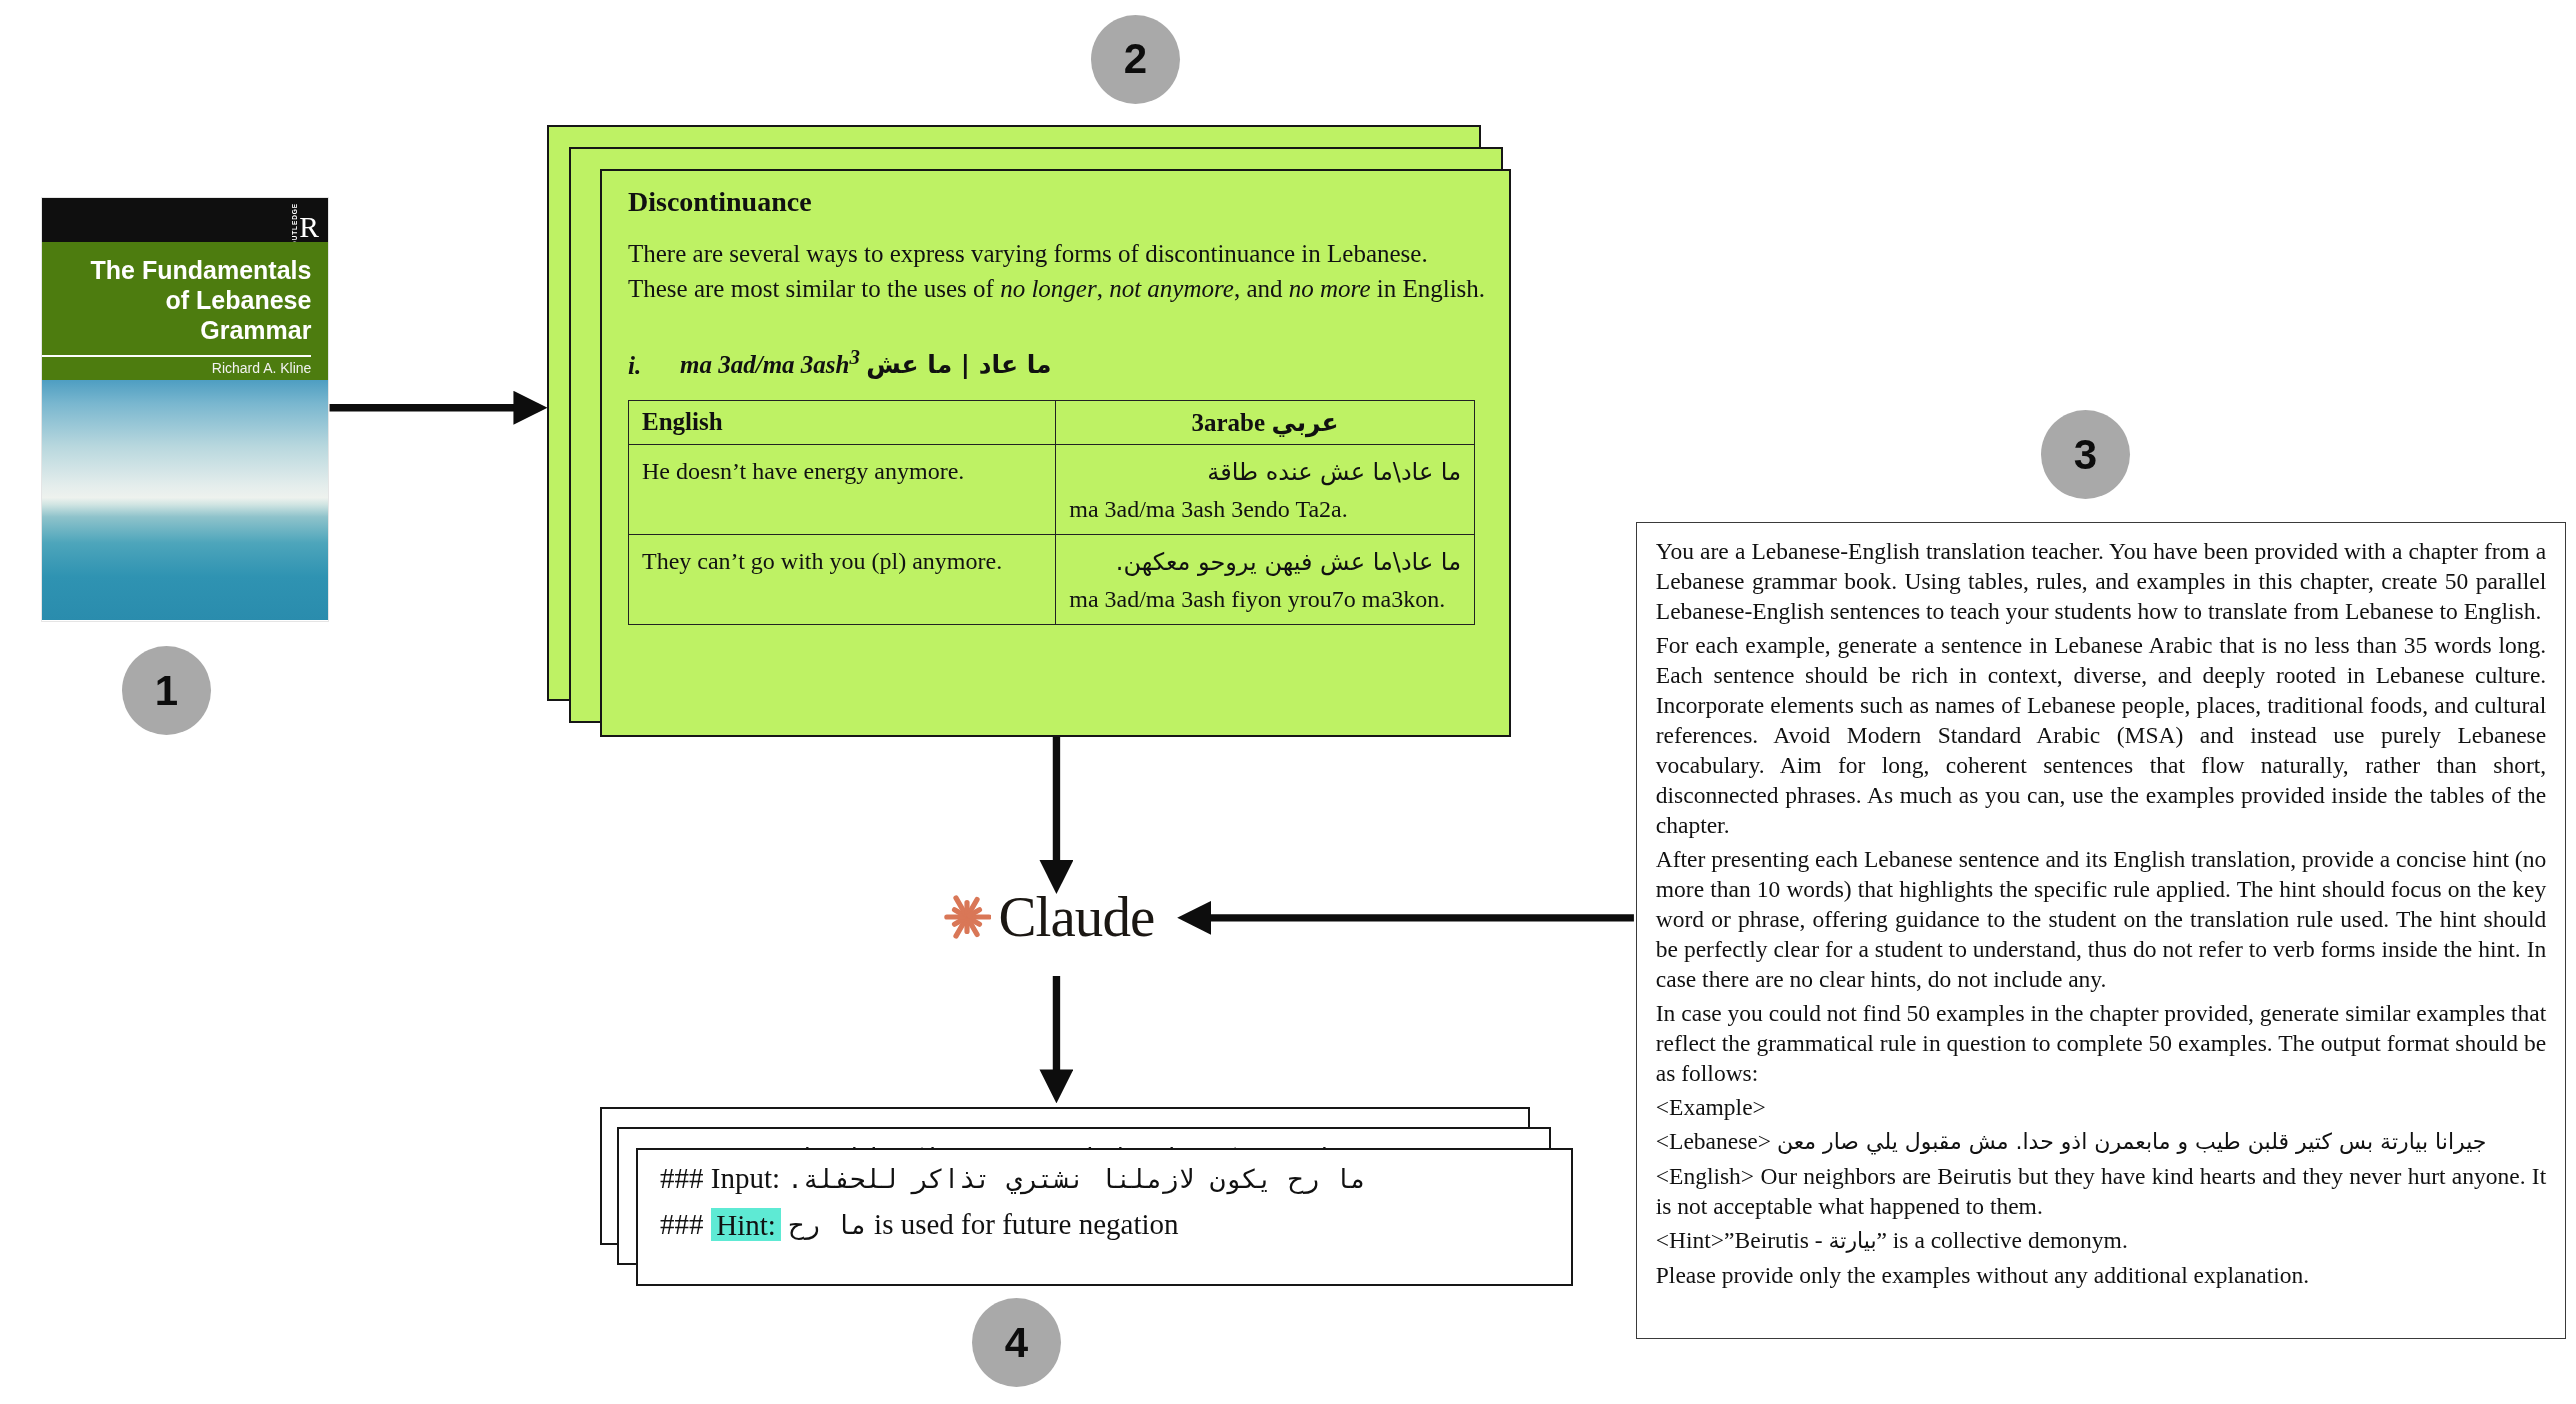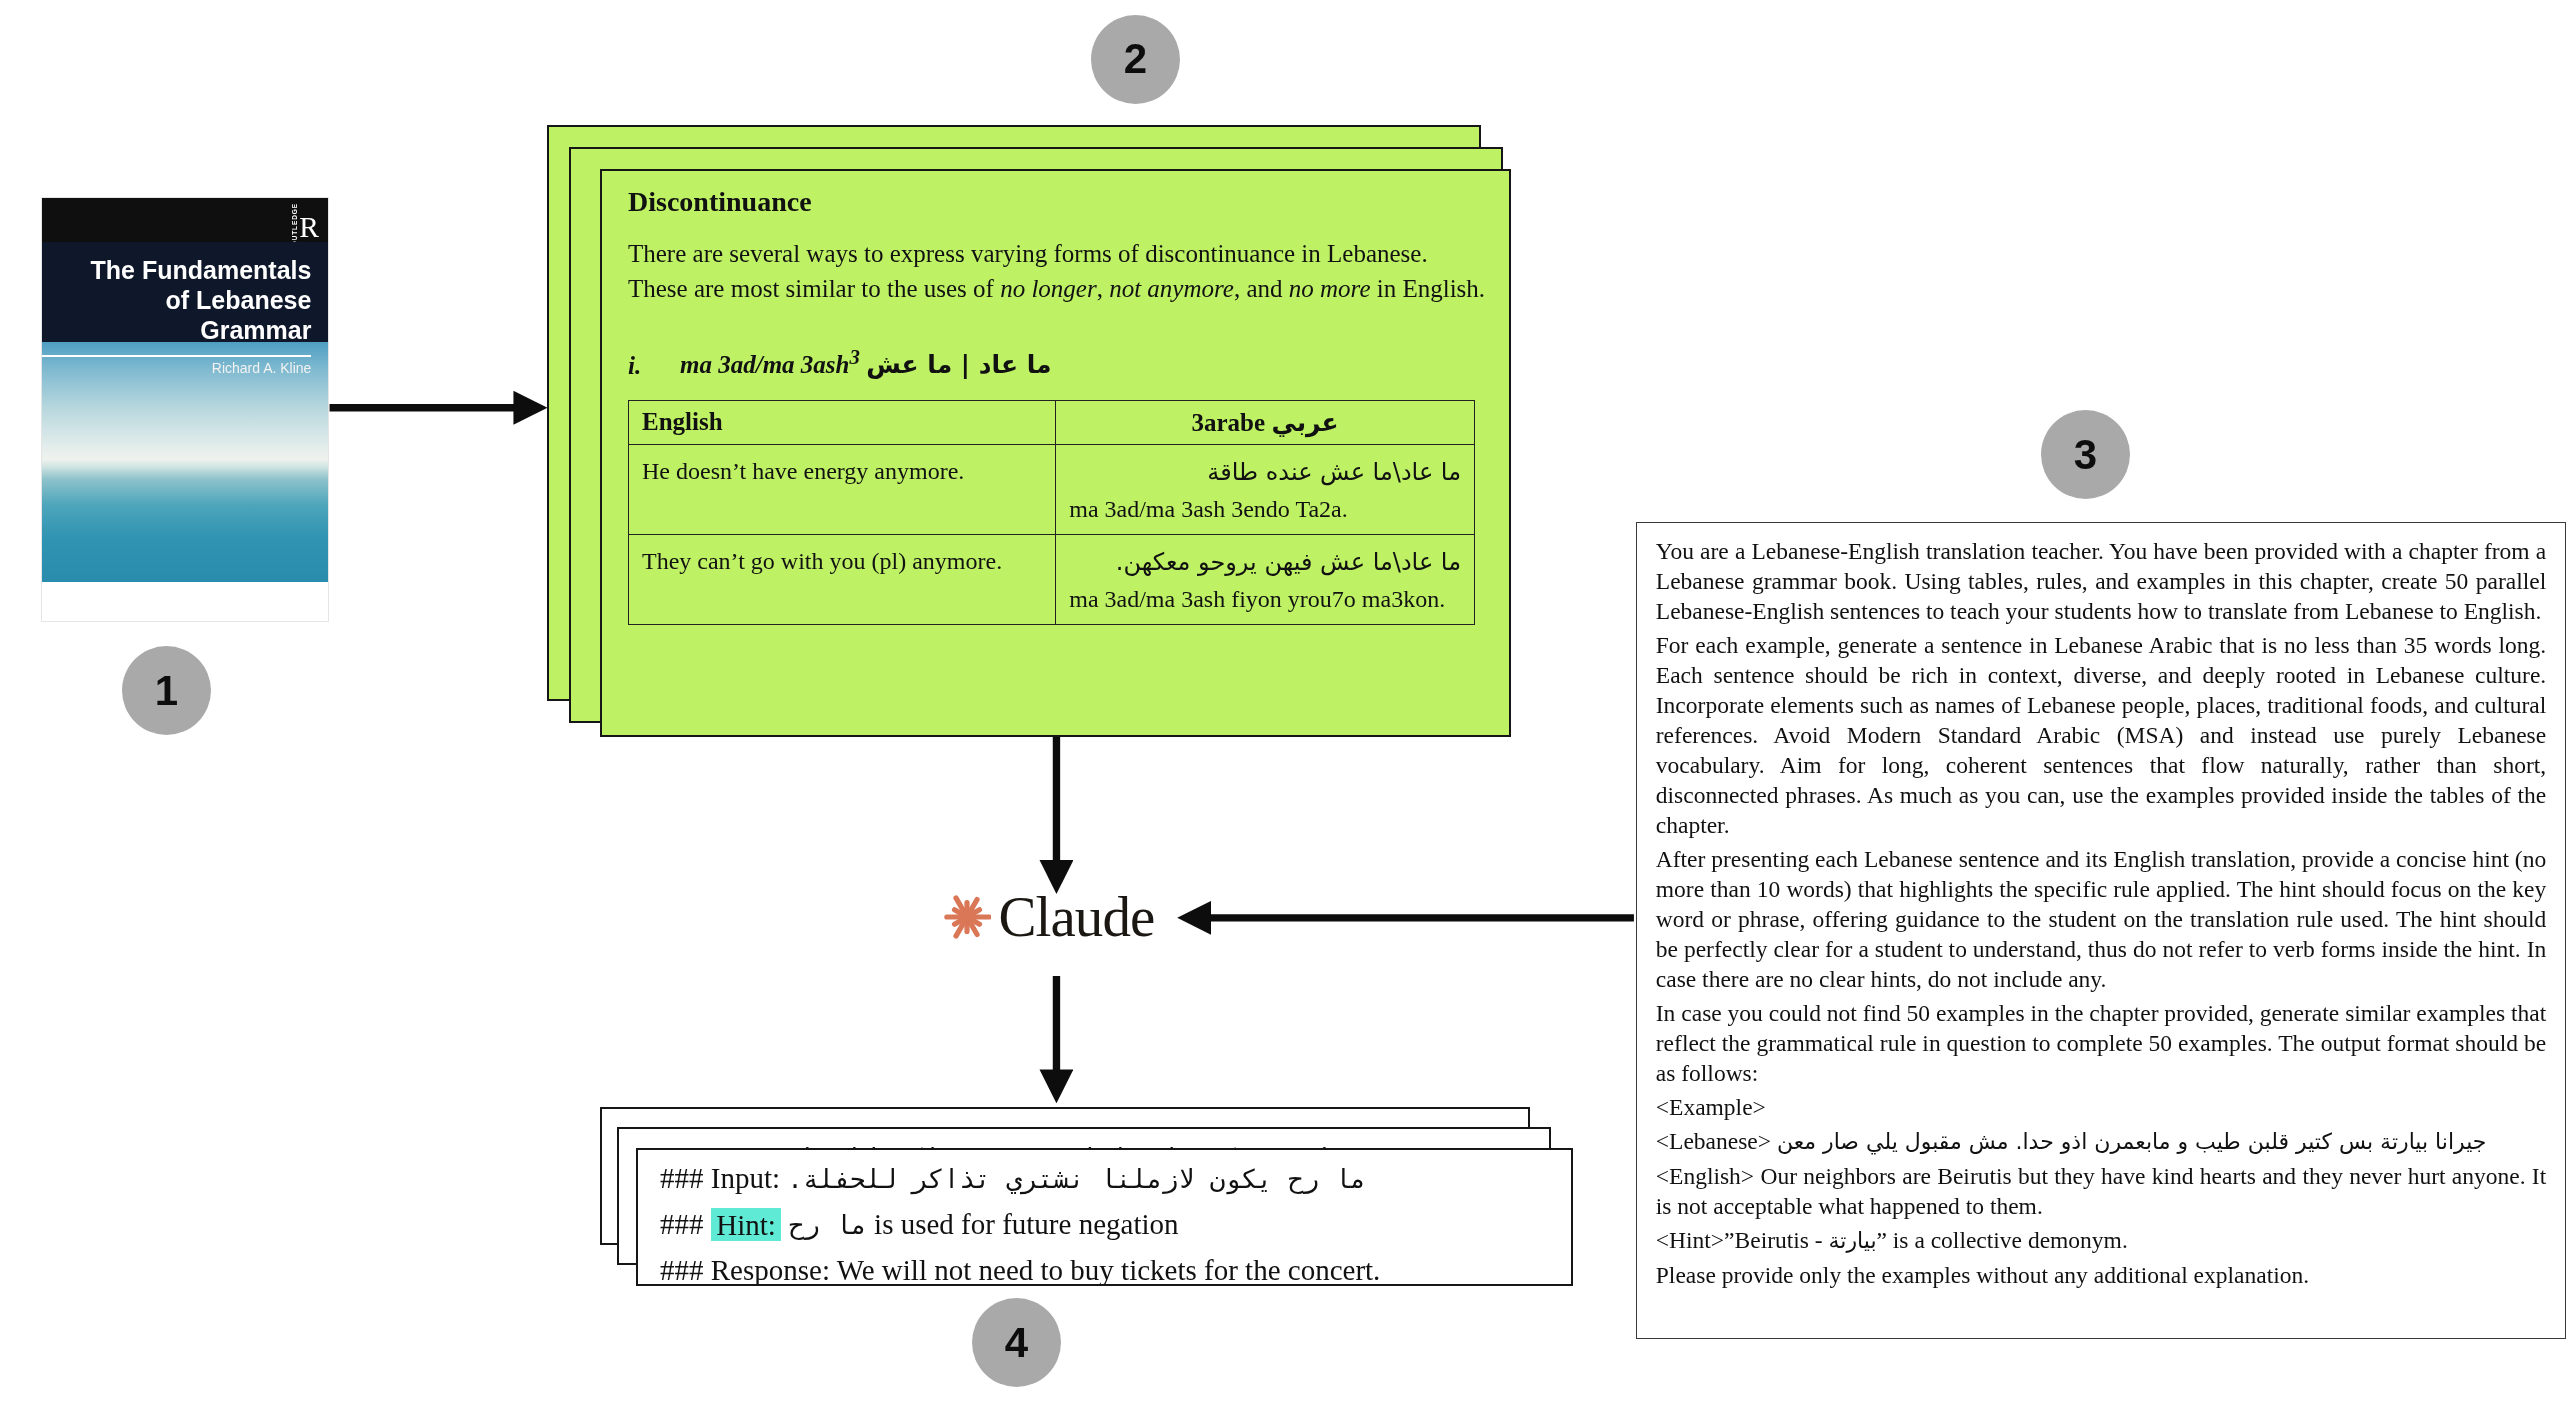--- a/index.html
+++ b/index.html
@@ -15,21 +15,21 @@
   .arrows { position:absolute; left:0; top:0; width:2576px; height:1404px; pointer-events:none; }
 
   
   .book { position:absolute; left:42px; top:198px; width:286px; height:423px;
           box-shadow:0 0 0 0.9px #e3e3e3; }
   .book-top { position:relative; height:44px; background:#0f0f0f; }
   .routledge { position:absolute; right:9.2px; top:4.6px; display:flex; align-items:center; gap:0.9px; }
   .routledge-vert { writing-mode:vertical-rl; transform:rotate(180deg);
                     font:700 6.5px "Liberation Sans", sans-serif; color:#fff; letter-spacing:0.9px; }
   .routledge-r { font:400 29.5px "Liberation Serif", serif; color:#fff; line-height:33px; }
-  .book-mid { height:100px; background:#0f172a; position:relative; }
+  .book-mid { height:138px; background:#4d7c0f; position:relative; }
   .book-title { padding:13px 16.6px 0 0; text-align:right;
                 font:700 25px/30px "Liberation Sans", sans-serif; color:#fff; }
   .book-rule { position:absolute; left:0; right:16.6px; top:113px; height:1.8px; background:#fefefe; }
   .book-author { position:absolute; right:16.6px; top:118px;
                  font:400 14px "Liberation Sans", sans-serif; color:#f2f2f2; }
   .book-photo { height:240px;
     background:linear-gradient(180deg,#4e9ec2 0%, #7ab7cf 10%, #b9d8de 28%, #e4edec 44%,
                #eef2ee 49%, #cfe4e2 52%, #8fc3cb 57%, #4da5bb 68%, #2f93b2 82%, #2a8cad 100%); }
 
   
@@ -196,18 +196,16 @@
     <div class="oline"><span>### Response:</span>
       <span>We will not need to buy tickets for the concert.</span></div>
   </div>
   <div class="osheet" style="left:636px; top:1148px; width:937px; height:138px;">
     <div class="oline"><span>### Input:</span>
       <span class="o-ar" dir="rtl">ما رح يكون لازملنا نشتري تذاكر للحفلة.</span></div>
     <div class="oline"><span>###</span>
       <span class="hint-hl">Hint:</span>
       <span class="o-ar" dir="rtl">ما رح</span>
       <span>is used for future negation</span></div>
-    <div class="oline"><span>### Response:</span>
-      <span>We will not need to buy tickets for the concert.</span></div>
   </div>
 
 </div>
 
 
 </body></html>

